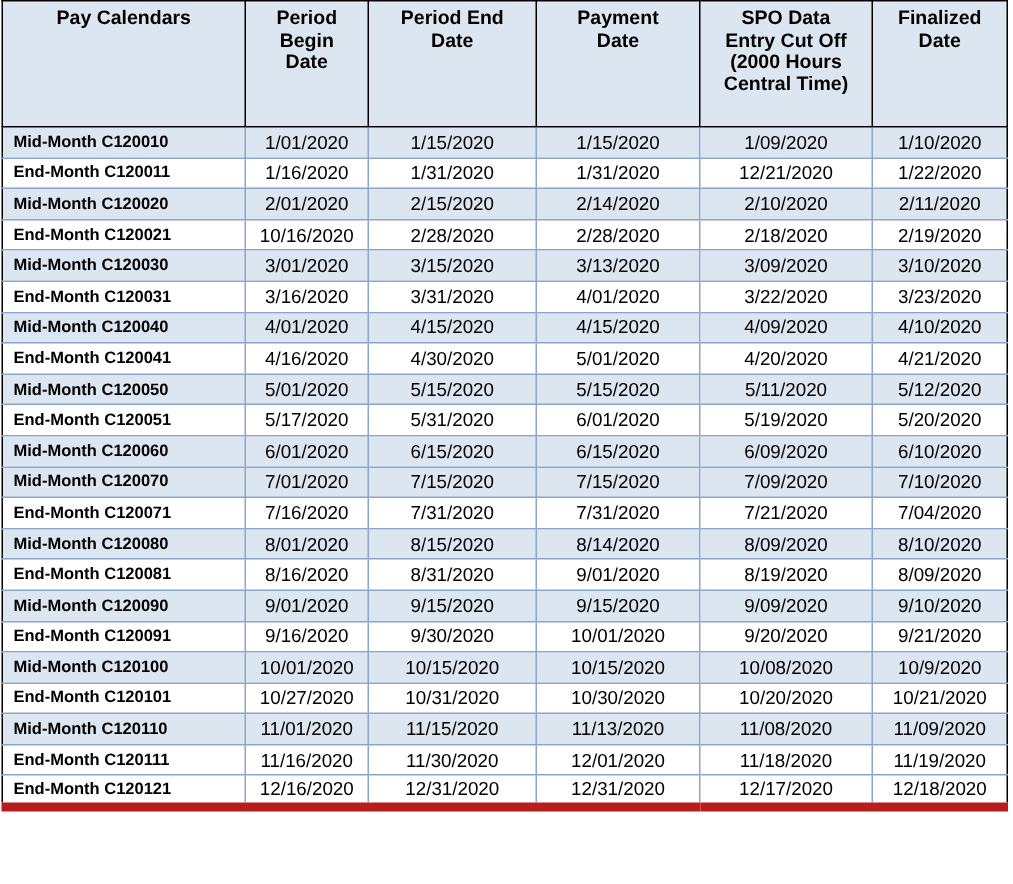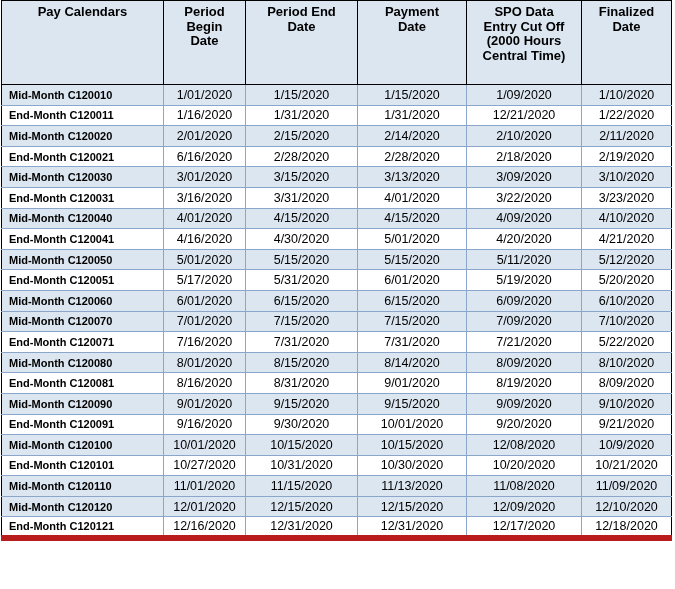--- a/index.html
+++ b/index.html
@@ -145,21 +145,21 @@
         <tr class="shaded">
           <td>Mid-Month C120020</td>
           <td class="dt">2/01/2020</td>
           <td class="dt">2/15/2020</td>
           <td class="dt">2/14/2020</td>
           <td class="dt">2/10/2020</td>
           <td class="dt">2/11/2020</td>
         </tr>
         <tr class="plain">
           <td>End-Month C120021</td>
-          <td class="dt">6/16/2020</td>
+          <td class="dt">10/16/2020</td>
           <td class="dt">2/28/2020</td>
           <td class="dt">2/28/2020</td>
           <td class="dt">2/18/2020</td>
           <td class="dt">2/19/2020</td>
         </tr>
         <tr class="shaded">
           <td>Mid-Month C120030</td>
           <td class="dt">3/01/2020</td>
           <td class="dt">3/15/2020</td>
           <td class="dt">3/13/2020</td>
@@ -221,21 +221,21 @@
           <td class="dt">7/15/2020</td>
           <td class="dt">7/09/2020</td>
           <td class="dt">7/10/2020</td>
         </tr>
         <tr class="plain">
           <td>End-Month C120071</td>
           <td class="dt">7/16/2020</td>
           <td class="dt">7/31/2020</td>
           <td class="dt">7/31/2020</td>
           <td class="dt">7/21/2020</td>
-          <td class="dt">5/22/2020</td>
+          <td class="dt">7/04/2020</td>
         </tr>
         <tr class="shaded">
           <td>Mid-Month C120080</td>
           <td class="dt">8/01/2020</td>
           <td class="dt">8/15/2020</td>
           <td class="dt">8/14/2020</td>
           <td class="dt">8/09/2020</td>
           <td class="dt">8/10/2020</td>
         </tr>
         <tr class="plain">
@@ -260,46 +260,46 @@
           <td class="dt">9/30/2020</td>
           <td class="dt">10/01/2020</td>
           <td class="dt">9/20/2020</td>
           <td class="dt">9/21/2020</td>
         </tr>
         <tr class="shaded">
           <td>Mid-Month C120100</td>
           <td class="dt">10/01/2020</td>
           <td class="dt">10/15/2020</td>
           <td class="dt">10/15/2020</td>
-          <td class="dt">12/08/2020</td>
+          <td class="dt">10/08/2020</td>
           <td class="dt">10/9/2020</td>
         </tr>
         <tr class="plain">
           <td>End-Month C120101</td>
           <td class="dt">10/27/2020</td>
           <td class="dt">10/31/2020</td>
           <td class="dt">10/30/2020</td>
           <td class="dt">10/20/2020</td>
           <td class="dt">10/21/2020</td>
         </tr>
         <tr class="shaded">
           <td>Mid-Month C120110</td>
           <td class="dt">11/01/2020</td>
           <td class="dt">11/15/2020</td>
           <td class="dt">11/13/2020</td>
           <td class="dt">11/08/2020</td>
           <td class="dt">11/09/2020</td>
         </tr>
-        <tr class="shaded">
-          <td>Mid-Month C120120</td>
+        <tr class="plain">
+          <td>End-Month C120111</td>
+          <td class="dt">11/16/2020</td>
+          <td class="dt">11/30/2020</td>
           <td class="dt">12/01/2020</td>
-          <td class="dt">12/15/2020</td>
-          <td class="dt">12/15/2020</td>
-          <td class="dt">12/09/2020</td>
-          <td class="dt">12/10/2020</td>
+          <td class="dt">11/18/2020</td>
+          <td class="dt">11/19/2020</td>
         </tr>
         <tr class="plain">
           <td>End-Month C120121</td>
           <td class="dt">12/16/2020</td>
           <td class="dt">12/31/2020</td>
           <td class="dt">12/31/2020</td>
           <td class="dt">12/17/2020</td>
           <td class="dt">12/18/2020</td>
         </tr>
       </tbody>

